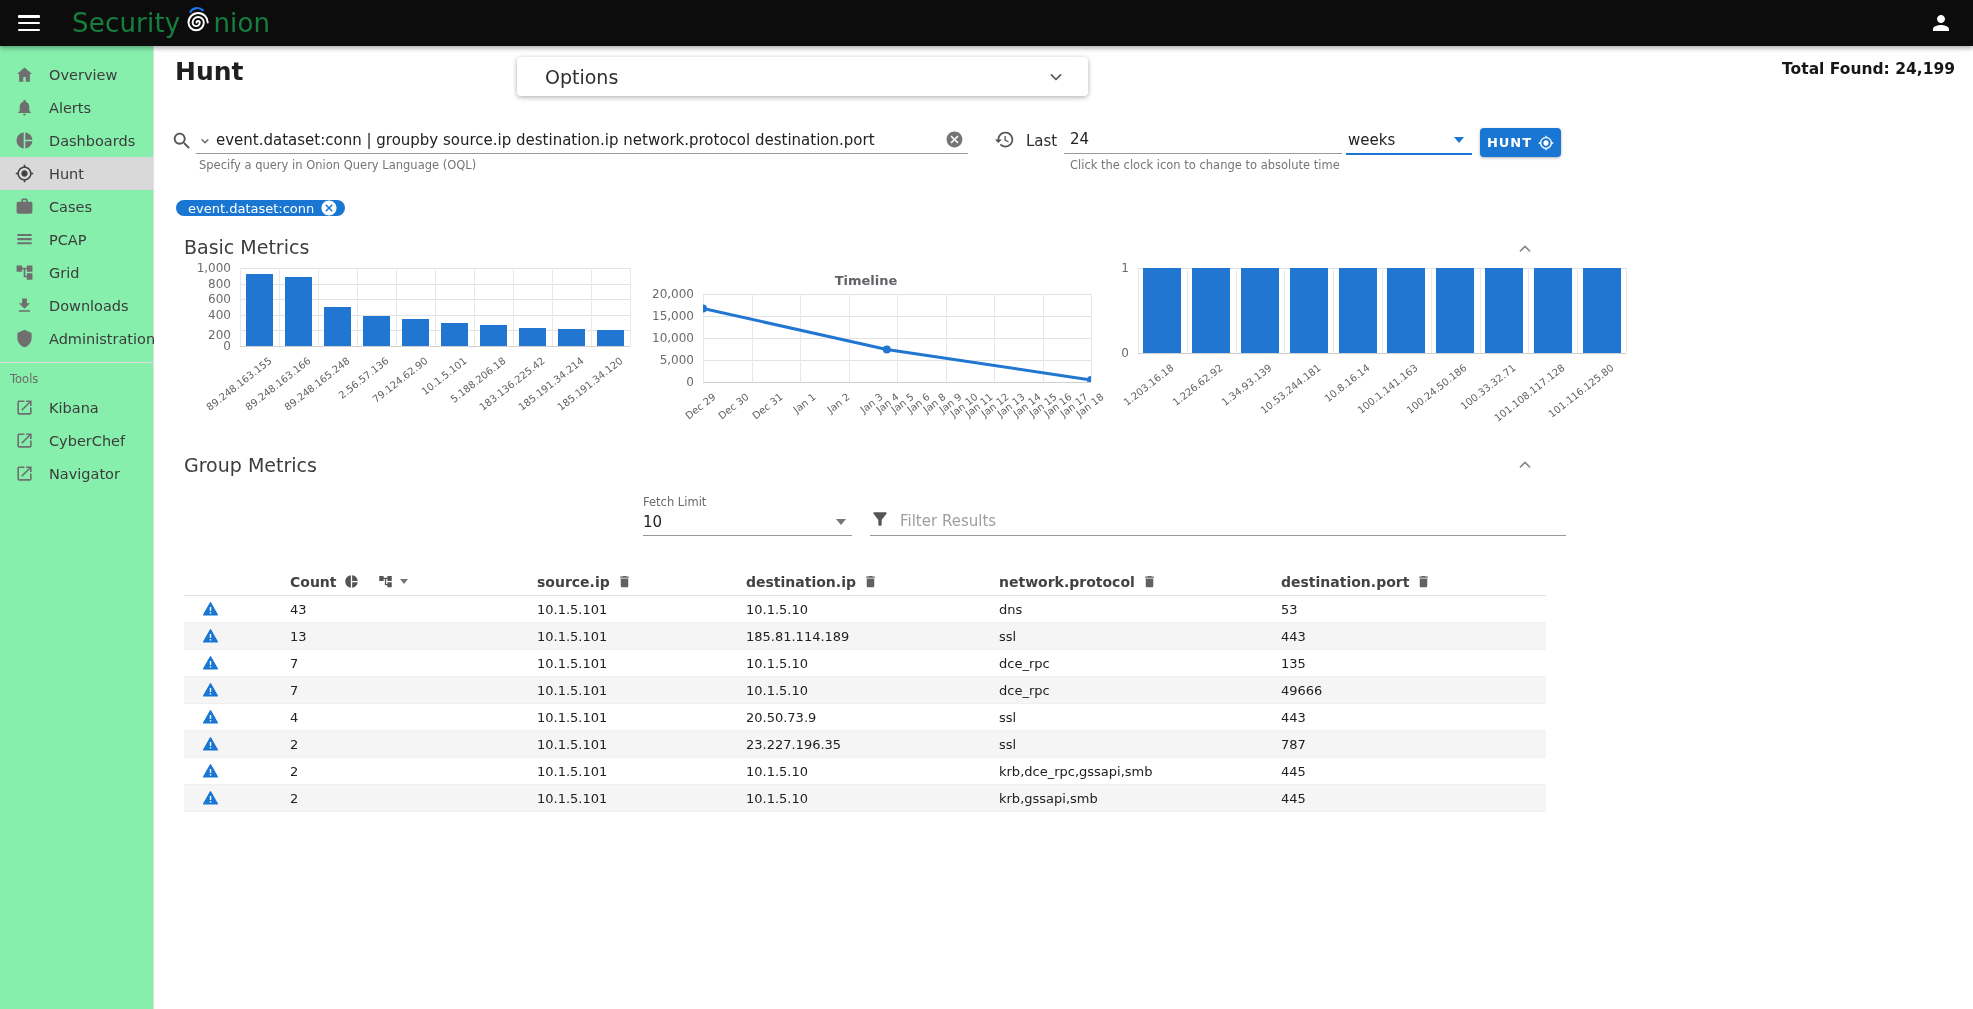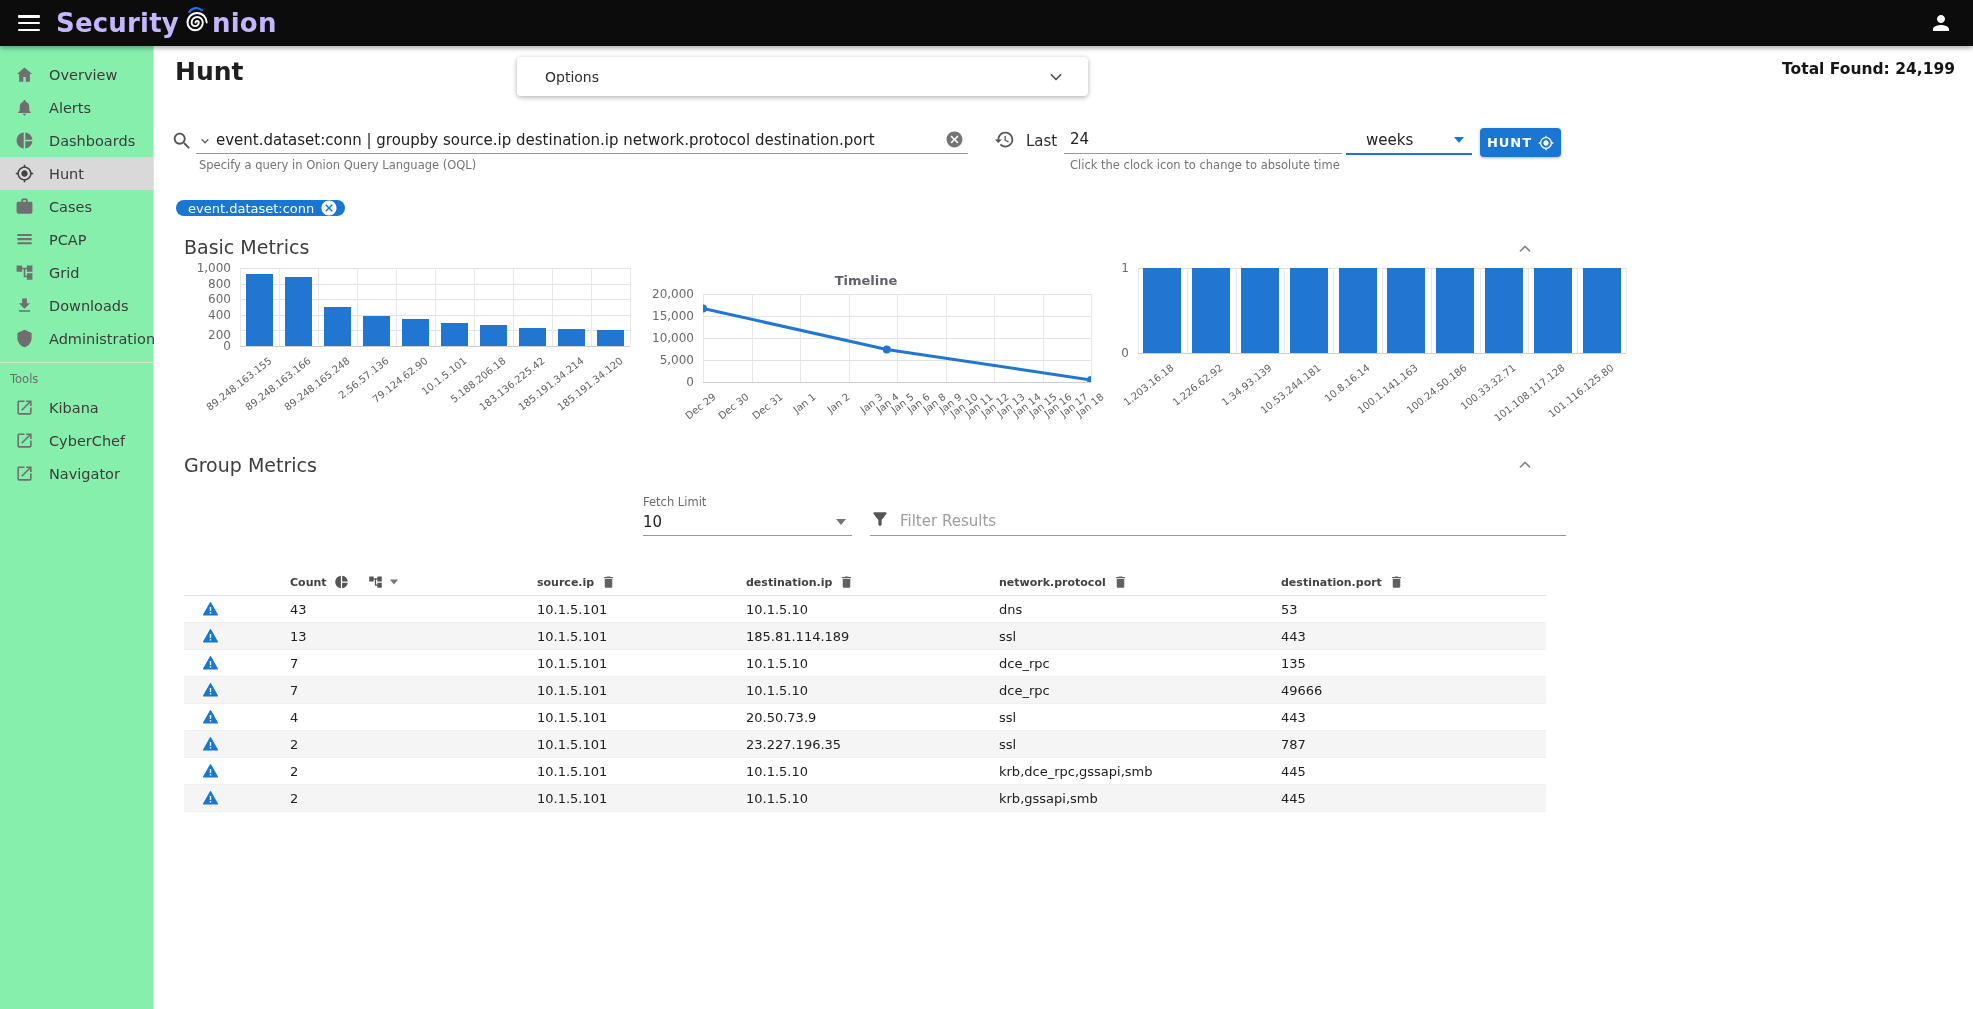--- a/index.html
+++ b/index.html
@@ -7,62 +7,62 @@
     width:1973px;height:1009px;position:relative;overflow:hidden;
     background:#ffffff;
     font-family:"DejaVu Sans","Liberation Sans",sans-serif;
     color:#212121;
   }
   
   .topbar{position:absolute;left:0;top:0;width:1973px;height:46px;background:#0c0c0c;
     display:flex;align-items:center;z-index:30;box-shadow:0 2px 5px rgba(0,0,0,.35);}
   .hamburger{margin-left:18px;width:22px;height:16px;display:flex;flex-direction:column;justify-content:space-between;cursor:pointer;}
   .hamburger span{display:block;height:2.5px;background:#fff;border-radius:1px;}
-  .brand{display:flex;align-items:center;margin-left:16px;color:#c4b5fd;font-size:26px;letter-spacing:.2px;font-weight:bold;}
+  .brand{display:flex;align-items:center;margin-left:32px;color:#15803d;font-size:26px;letter-spacing:.2px;}
   .brand .b-txt{line-height:1;}
   .brand svg{margin:0 1px;}
   .person{position:absolute;right:20px;top:11px;}
   
   .sidebar{position:absolute;left:0;top:46px;width:154px;height:963px;background:#86efac;
     border-right:1px solid #e0e0e0;padding-top:12px;box-sizing:border-box;z-index:20;}
   .side-item{display:flex;align-items:center;height:33px;padding-left:15px;gap:15px;
     font-size:14.5px;color:#3c3c3c;cursor:pointer;}
   .side-item .s-ic{width:19px;height:19px;display:inline-flex;}
   .side-item svg{width:19px;height:19px;fill:#6f6f6f;}
   .side-item.active{background:#d9d9d9;}
   .side-item.active svg{fill:#424242;}
   .tools-sep{border-top:1px solid #dcdcdc;margin-top:7px;}
   .tools-label{font-size:11.5px;color:#6b6b6b;padding:9px 0 5px 10px;}
   
   .main{position:absolute;left:154px;top:46px;width:1819px;height:963px;background:#fff;}
   .page-title{position:absolute;left:21px;top:11px;font-size:25px;font-weight:bold;color:#1f1f1f;}
   .options-card{position:absolute;left:363px;top:11px;width:571px;height:39px;background:#fff;
     border-radius:4px;box-shadow:0 1px 4px rgba(0,0,0,.22),0 2px 6px rgba(0,0,0,.12);
     display:flex;align-items:center;cursor:pointer;}
-  .options-card .o-lbl{margin-left:28px;font-size:14px;color:#2e2e2e;flex:1;}
+  .options-card .o-lbl{margin-left:28px;font-size:19px;color:#2e2e2e;flex:1;}
   .options-card .o-chev{margin-right:22px;display:inline-flex;}
   .total-found{position:absolute;right:18px;top:14px;font-size:15.5px;font-weight:bold;color:#161616;}
   
   .search-ic{position:absolute;left:17px;top:84px;display:inline-flex;}
   .query-field{position:absolute;left:42px;top:80px;width:772px;height:27px;border-bottom:1px solid #999;
     display:flex;align-items:center;}
   .query-field .q-caret{display:inline-flex;margin:2px 4px 0 2px;}
   .query-field input{flex:1;border:none;outline:none;background:transparent;font-size:15px;color:#222;
     font-family:inherit;padding:0;}
   .query-field .q-clear{display:inline-flex;margin-right:4px;cursor:pointer;}
   .query-hint{position:absolute;left:45px;top:112px;font-size:11.5px;color:#757575;}
   .history-ic{position:absolute;left:840px;top:83px;display:inline-flex;cursor:pointer;}
   .last-label{position:absolute;left:872px;top:86px;font-size:15px;color:#2c2c2c;}
   .dur-field{position:absolute;left:910px;top:80px;width:278px;height:27px;border-bottom:1px solid #999;}
   .dur-field input{width:100%;border:none;outline:none;background:transparent;font-size:15px;color:#222;
     font-family:inherit;padding:0 0 0 6px;box-sizing:border-box;height:26px;}
   .time-hint{position:absolute;left:916px;top:112px;font-size:11.5px;color:#757575;}
   .unit-select{position:absolute;left:1192px;top:80px;width:126px;height:27px;border-bottom:2px solid #1976d2;
     display:flex;align-items:center;cursor:pointer;}
-  .unit-select .u-val{font-size:15px;color:#222;margin-left:20px;flex:1;}
+  .unit-select .u-val{font-size:15px;color:#222;margin-left:2px;flex:1;}
   .caret{width:0;height:0;border-left:5px solid transparent;border-right:5px solid transparent;
     border-top:6px solid #757575;}
   .caret.blue{border-top-color:#1976d2;}
   .unit-select .caret{margin-right:8px;}
   .hunt-btn{position:absolute;left:1326px;top:82px;width:81px;height:29px;background:#1976d2;border-radius:4px;
     color:#fff;font-size:13px;font-weight:bold;letter-spacing:1px;display:flex;align-items:center;
     justify-content:center;gap:6px;cursor:pointer;box-shadow:0 1px 3px rgba(0,0,0,.3);}
   
   .chip{position:absolute;left:22px;top:154px;height:16px;background:#1976d2;border-radius:14px;
     display:inline-flex;align-items:center;padding:0 7px 0 12px;gap:6px;cursor:pointer;}
@@ -90,21 +90,21 @@
   .fl-select .caret{margin-right:6px;}
   .filter-wrap{position:absolute;left:716px;top:460px;width:696px;height:29px;border-bottom:1px solid #999;
     display:flex;align-items:center;gap:8px;}
   .filter-wrap input{flex:1;border:none;outline:none;background:transparent;font-size:15px;color:#222;
     font-family:inherit;}
   .filter-wrap input::placeholder{color:#9e9e9e;}
   
   .gtable{position:absolute;left:30px;top:522px;width:1362px;}
   .thead{position:relative;height:27px;border-bottom:1px solid #e0e0e0;}
   .hcell{position:absolute;top:50%;transform:translateY(-50%);display:flex;align-items:center;gap:7px;
-    font-size:11px;font-weight:bold;color:#424242;cursor:pointer;}
+    font-size:14px;font-weight:bold;color:#424242;cursor:pointer;}
   .hcell svg{display:block;}
   .trow{position:relative;height:26px;border-bottom:1px solid #f0f0f0;}
   .trow.alt{background:#f5f5f5;}
   .cell{position:absolute;top:50%;transform:translateY(-50%);font-size:13px;color:#212121;cursor:pointer;}
   .warn{position:absolute;left:18px;top:50%;transform:translateY(-50%);display:inline-flex;cursor:pointer;}
 </style>
 </head>
 <body>
 
 <div class="topbar">

